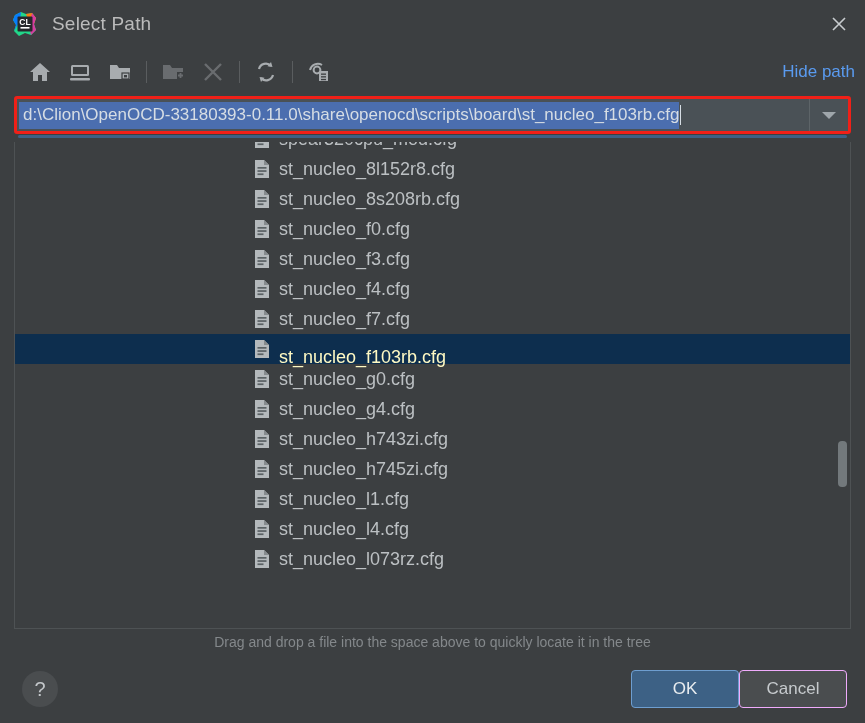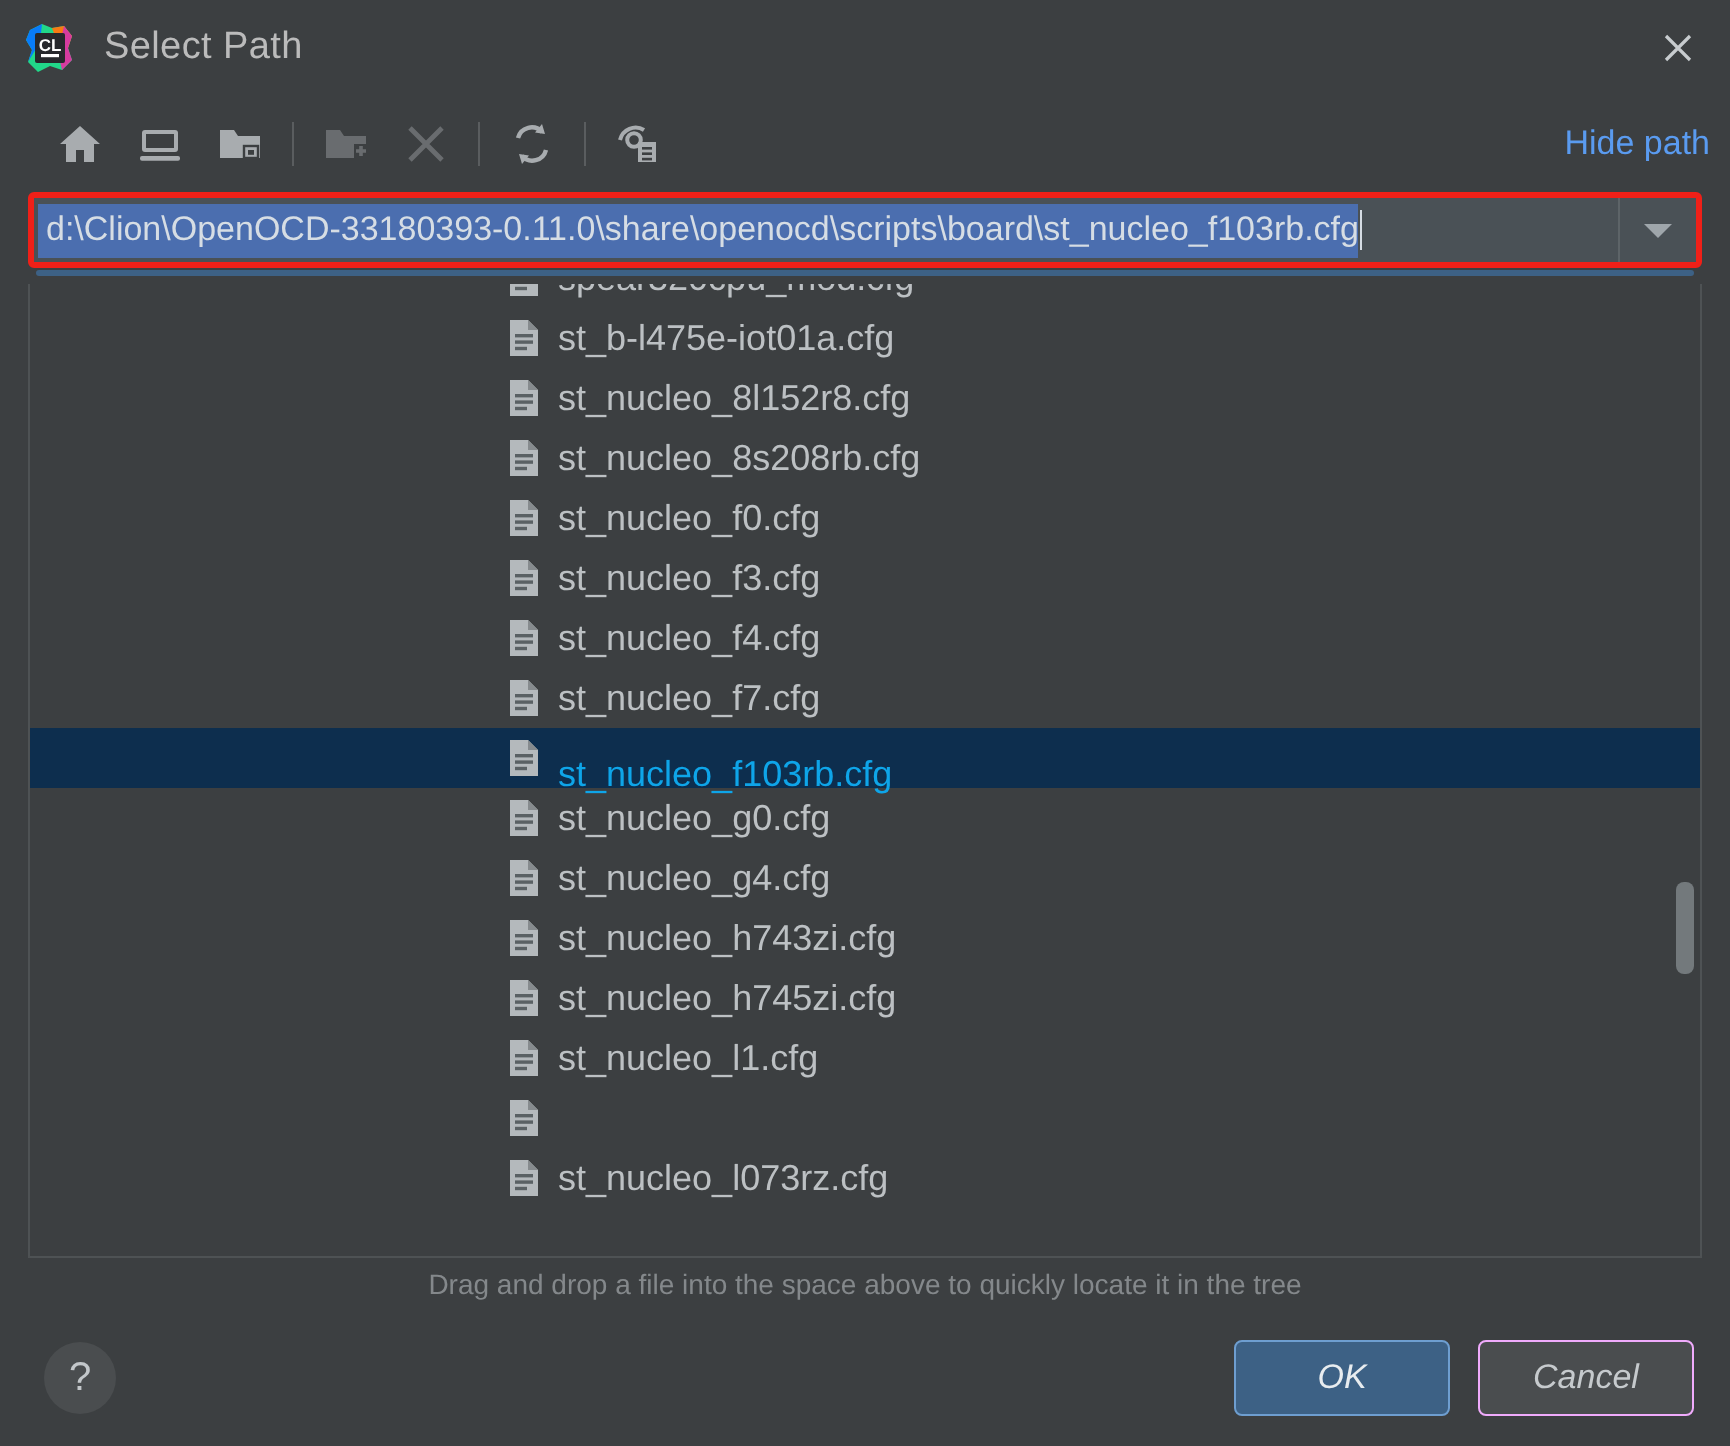--- a/index.html
+++ b/index.html
@@ -39,33 +39,33 @@
   .path-drop .tri{width:0;height:0;border-left:7px solid transparent;border-right:7px solid transparent;border-top:7px solid #9fa6ab;}
   .path-underline{position:absolute;left:4px;right:4px;bottom:-4px;height:3px;background:#3d6185;border-radius:2px;}
 
   
   .listwrap{flex:1 1 auto;position:relative;margin:8px 14px 0 14px;background:#3c3f41;border:1px solid #4e5254;border-top:none;box-sizing:border-box;overflow:hidden;}
   .list{position:absolute;left:0;right:0;top:-18px;bottom:0;}
   .row{height:30px;display:flex;align-items:center;padding-left:238px;box-sizing:border-box;cursor:default;}
   .row.selected{background:#0d2e4e;}
   .row .ficon{flex:0 0 18px;width:18px;height:20px;margin-right:8px;display:flex;align-items:center;}
   .row .fname{font-size:18px;color:#bcc0c3;white-space:nowrap;}
-  .row.selected .fname{color:#0ea5e9;margin-top:16px;}
+  .row.selected .fname{color:#fef9c3;margin-top:16px;}
 
   
   .scrollbar{position:absolute;right:2px;top:2px;bottom:2px;width:12px;}
   .scroll-thumb{position:absolute;left:2px;width:9px;top:297px;height:46px;background:#73797c;border-radius:4px;cursor:default;}
 
   
   .hint{flex:0 0 26px;height:26px;display:flex;align-items:center;justify-content:center;font-size:14px;color:#84888b;}
 
   
   .footer{flex:0 0 68px;height:68px;position:relative;display:flex;align-items:center;padding:0 18px;}
   .help-btn{width:36px;height:36px;border-radius:50%;background:#4a4d4f;display:flex;align-items:center;justify-content:center;color:#c3c7ca;font-size:20px;cursor:default;margin-left:4px;}
-  .btns{margin-left:auto;display:flex;align-items:center;gap:14px;font-style:italic;}
+  .btns{margin-left:auto;display:flex;align-items:center;}
   .btn{height:38px;min-width:108px;border-radius:4px;display:flex;align-items:center;justify-content:center;font-size:17px;cursor:default;box-sizing:border-box;}
   .btn-ok{background:#3d6185;color:#e8ecef;border:1px solid #6e9ed0;}
   .btn-cancel{background:#4a4d4f;color:#c6cacd;border:1px solid #f0abfc;}
 </style>
 </head>
 <body>
 
 <div class="dialog">
 
   <div class="titlebar">
@@ -186,32 +186,20 @@
         <div class="row">
           <span class="ficon">
             <svg width="18" height="20" viewBox="0 0 18 20">
               <path d="M2 1 L11 1 L16 6 L16 19 L2 19 Z" fill="#b4b9bc"></path>
               <path d="M11 1 L16 6 L11 6 Z" fill="#868b8e"></path>
               <rect x="4.5" y="8" width="9" height="1.7" fill="#5a6164"></rect>
               <rect x="4.5" y="11.2" width="9" height="1.7" fill="#5a6164"></rect>
               <rect x="4.5" y="14.4" width="6" height="1.7" fill="#5a6164"></rect>
             </svg>
           </span>
-          <span class="fname">st_b-l475e-iot01a.cfg</span>
-        </div>
-        <div class="row">
-          <span class="ficon">
-            <svg width="18" height="20" viewBox="0 0 18 20">
-              <path d="M2 1 L11 1 L16 6 L16 19 L2 19 Z" fill="#b4b9bc"></path>
-              <path d="M11 1 L16 6 L11 6 Z" fill="#868b8e"></path>
-              <rect x="4.5" y="8" width="9" height="1.7" fill="#5a6164"></rect>
-              <rect x="4.5" y="11.2" width="9" height="1.7" fill="#5a6164"></rect>
-              <rect x="4.5" y="14.4" width="6" height="1.7" fill="#5a6164"></rect>
-            </svg>
-          </span>
           <span class="fname">st_nucleo_8l152r8.cfg</span>
         </div>
         <div class="row">
           <span class="ficon">
             <svg width="18" height="20" viewBox="0 0 18 20">
               <path d="M2 1 L11 1 L16 6 L16 19 L2 19 Z" fill="#b4b9bc"></path>
               <path d="M11 1 L16 6 L11 6 Z" fill="#868b8e"></path>
               <rect x="4.5" y="8" width="9" height="1.7" fill="#5a6164"></rect>
               <rect x="4.5" y="11.2" width="9" height="1.7" fill="#5a6164"></rect>
               <rect x="4.5" y="14.4" width="6" height="1.7" fill="#5a6164"></rect>
@@ -342,20 +330,21 @@
         <div class="row">
           <span class="ficon">
             <svg width="18" height="20" viewBox="0 0 18 20">
               <path d="M2 1 L11 1 L16 6 L16 19 L2 19 Z" fill="#b4b9bc"></path>
               <path d="M11 1 L16 6 L11 6 Z" fill="#868b8e"></path>
               <rect x="4.5" y="8" width="9" height="1.7" fill="#5a6164"></rect>
               <rect x="4.5" y="11.2" width="9" height="1.7" fill="#5a6164"></rect>
               <rect x="4.5" y="14.4" width="6" height="1.7" fill="#5a6164"></rect>
             </svg>
           </span>
+          <span class="fname">st_nucleo_l4.cfg</span>
         </div>
         <div class="row">
           <span class="ficon">
             <svg width="18" height="20" viewBox="0 0 18 20">
               <path d="M2 1 L11 1 L16 6 L16 19 L2 19 Z" fill="#b4b9bc"></path>
               <path d="M11 1 L16 6 L11 6 Z" fill="#868b8e"></path>
               <rect x="4.5" y="8" width="9" height="1.7" fill="#5a6164"></rect>
               <rect x="4.5" y="11.2" width="9" height="1.7" fill="#5a6164"></rect>
               <rect x="4.5" y="14.4" width="6" height="1.7" fill="#5a6164"></rect>
             </svg>

